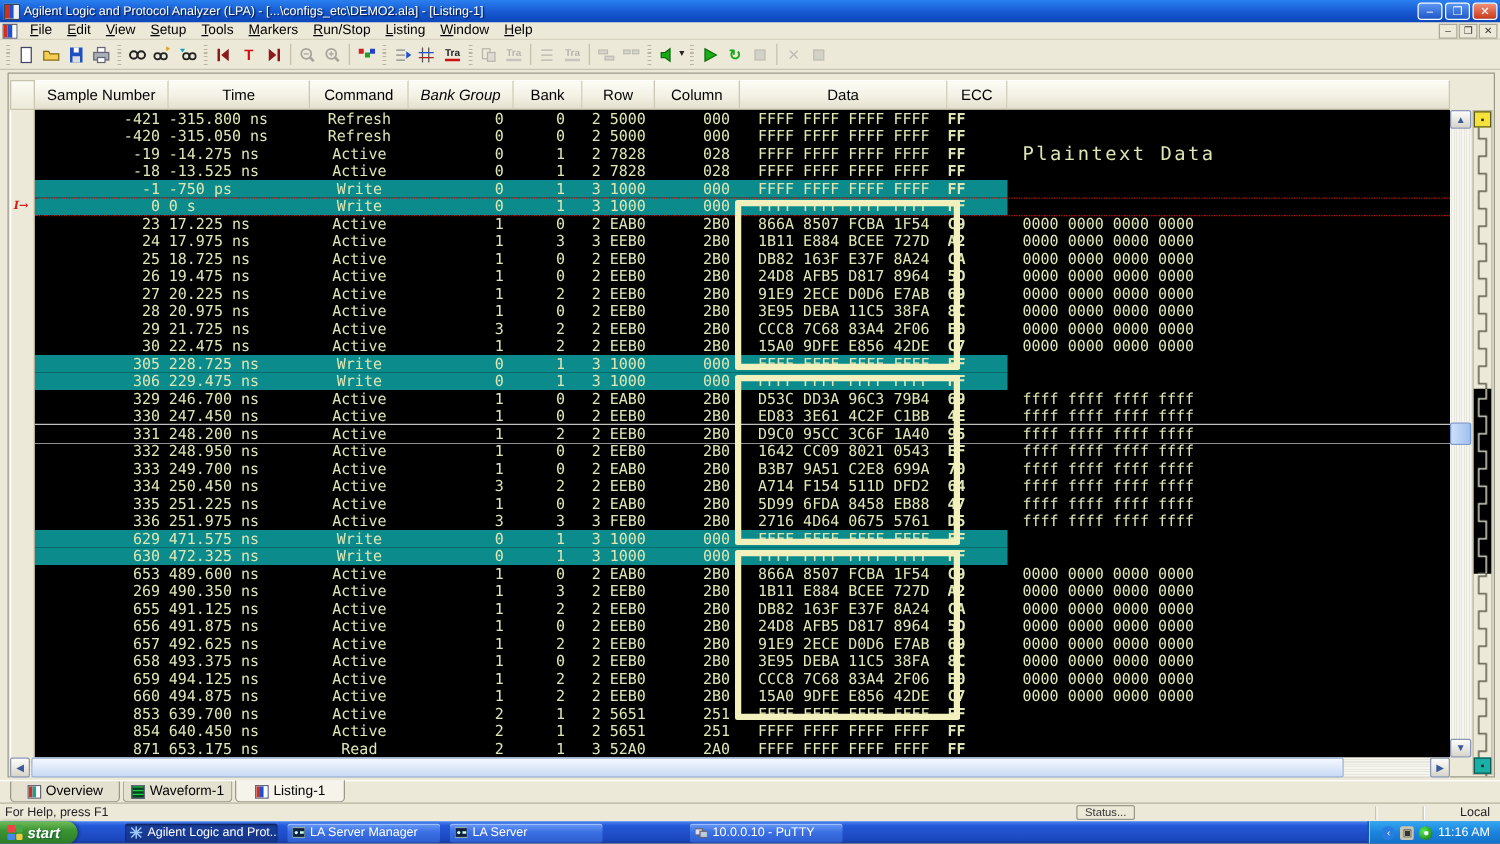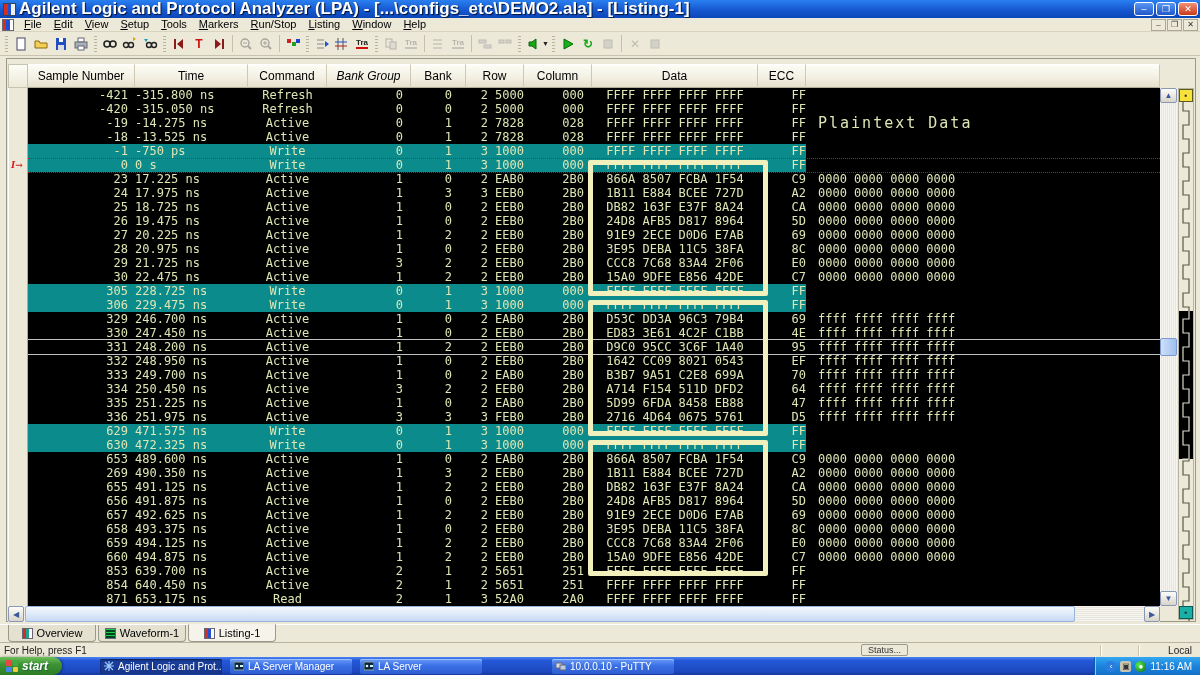--- a/index.html
+++ b/index.html
@@ -8,21 +8,21 @@
        -webkit-font-smoothing:antialiased;}
   #app *{box-sizing:border-box;}
 
   
   #titlebar{position:absolute;left:0;top:0;width:1200px;height:18px;
     background:linear-gradient(180deg,#2a80f0 0%,#1658d0 55%,#0a46b8 100%);
     display:flex;align-items:center;padding:0 2px;color:#fff;}
   #title-icon{width:13px;height:13px;margin:0 3px 0 1px;background:#fff;border:1px solid #345;
     display:flex;overflow:hidden;}
   #title-icon i{flex:1;}
-  #title-text{font-size:17px;font-weight:bold;text-shadow:1px 1px 1px #013;white-space:nowrap;}
+  #title-text{font-size:10px;font-weight:normal;text-shadow:1px 1px 1px #013;white-space:nowrap;}
   #title-controls{margin-left:auto;display:flex;gap:2px;}
   .tctl{width:20px;height:14px;border:1px solid #fff;border-radius:3px;font-size:9px;line-height:12px;
     text-align:center;color:#fff;background:linear-gradient(180deg,#5a96f4,#2058c8);}
   .tctl.close{background:linear-gradient(180deg,#f09078,#c83a18);}
 
   
   #menubar{position:absolute;left:0;top:18px;width:1200px;height:14px;background:#ece9d8;
     display:flex;align-items:center;font-size:11px;color:#000;border-bottom:1px solid #d8d4c0;}
   #mdi-icon{width:12px;height:12px;margin:0 4px 0 2px;border:1px solid #667;background:#fff;display:flex;}
   #mdi-icon i{flex:1;}
@@ -73,24 +73,24 @@
   .lrow{height:14px;line-height:14px;display:flex;white-space:pre;}
   .cells{display:flex;width:778px;flex:0 0 778px;}
   .lrow.teal .cells{background:#0b8b8b;}
   .lrow.sel{box-shadow:0 -1px 0 #c0c0c0, 0 1px 0 #c0c0c0;}
   .c{display:block;flex:0 0 auto;overflow:hidden;}
   .c-sample{width:107px;text-align:right;padding-right:7px;}
   .c-time{width:113px;text-align:left;padding-right:8px;}
   .c-cmd{width:79px;text-align:center;}
   .c-bg{width:84px;text-align:right;padding-right:8px;}
   .c-bank{width:55px;text-align:right;padding-right:14px;}
-  .c-row{width:58px;text-align:right;}
+  .c-row{width:58px;text-align:center;}
   .c-col{width:68px;text-align:right;padding-right:8px;}
   .c-data{width:166px;text-align:center;}
-  .c-ecc{width:48px;text-align:right;}
+  .c-ecc{width:48px;text-align:left;font-weight:bold;}
   .c-pt{padding-left:12px;}
 
   
   .dotline{position:absolute;left:0;width:1132px;height:0;border-top:1px dotted #cc1010;}
   #dotline-a{top:70px;} #dotline-b{top:84px;}
   .hlbox{position:absolute;left:560px;width:180px;height:136px;border:5px solid #f2f1be;
     border-radius:2px;pointer-events:none;}
   #hlbox-1{top:72px;} #hlbox-2{top:212px;} #hlbox-3{top:352px;}
   #pt-label{position:absolute;left:790px;top:26px;font-size:15px;letter-spacing:2px;color:#dfe6b4;}
 

